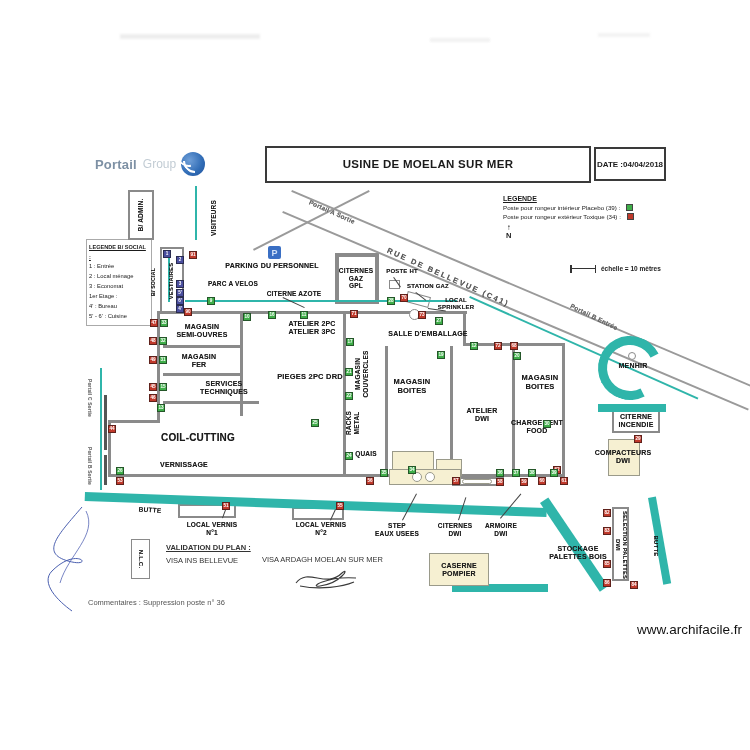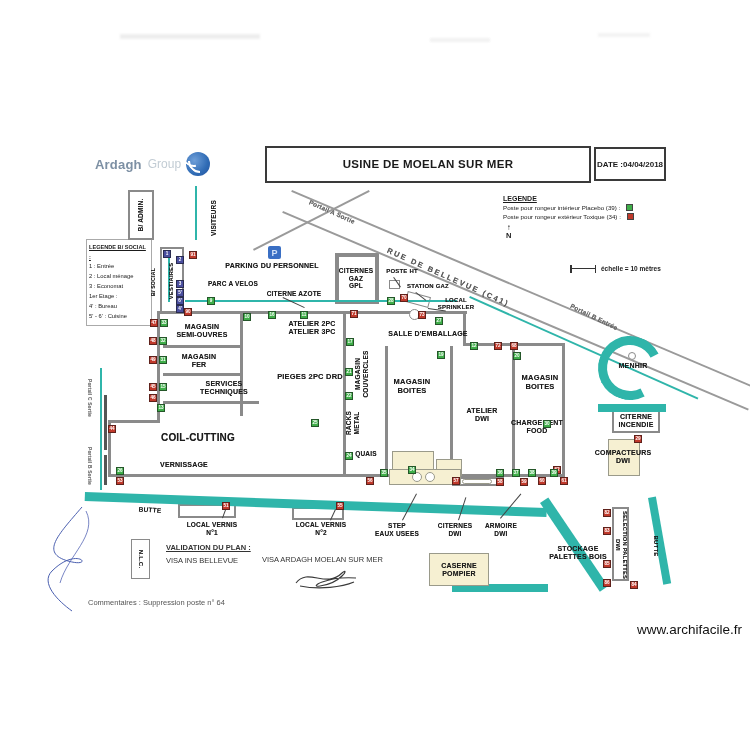--- a/index.html
+++ b/index.html
@@ -57,21 +57,21 @@
   .visa2{position:absolute;left:262px;top:555px;font-size:7.5px;color:#333;}
   .comment{position:absolute;left:88px;top:598px;font-size:7.5px;color:#555;}
   .watermark{position:absolute;left:637px;top:622px;font-size:13.5px;color:#111;}
   .artifact{position:absolute;background:#d9d9d9;filter:blur(1px);}
   svg{position:absolute;overflow:visible;}
 </style>
 </head>
 <body>
 
 <div class="logo">
-  <span class="t1">Ardagh</span>
+  <span class="t1">Portail</span>
     <span class="t2">Group</span>
   <span class="logo-circle"></span>
 </div>
 
 <div class="title-box">
   <div>USINE DE MOELAN SUR MER</div>
 </div>
 
 <div class="date-box">DATE :04/04/2018</div>
 
@@ -315,14 +315,14 @@
 
 <svg style="left:290px;top:563px;" width="72" height="28" viewBox="0 0 72 28">
   <path d="M6,20 C18,4 36,26 52,10 C60,3 52,20 30,23 C18,25 36,13 66,15 M10,23 C30,27 52,24 64,19" fill="none" stroke="#3a3a3a" stroke-width="1.1"></path>
 </svg>
 
 <svg style="left:38px;top:505px;" width="80" height="110" viewBox="0 0 80 110">
   <path d="M44,2 C20,30 2,48 30,56 C58,64 40,40 14,66 C2,78 20,96 34,106" fill="none" stroke="#4a5fb0" stroke-width="1"></path>
   <path d="M48,6 C60,30 30,50 22,78" fill="none" stroke="#5566b5" stroke-width=".8"></path>
 </svg>
 
-<div class="comment">Commentaires : Suppression poste n° 64</div>
+<div class="comment">Commentaires : Suppression poste n° 36</div>
 <div class="watermark">www.archifacile.fr</div>
 
 </body></html>

